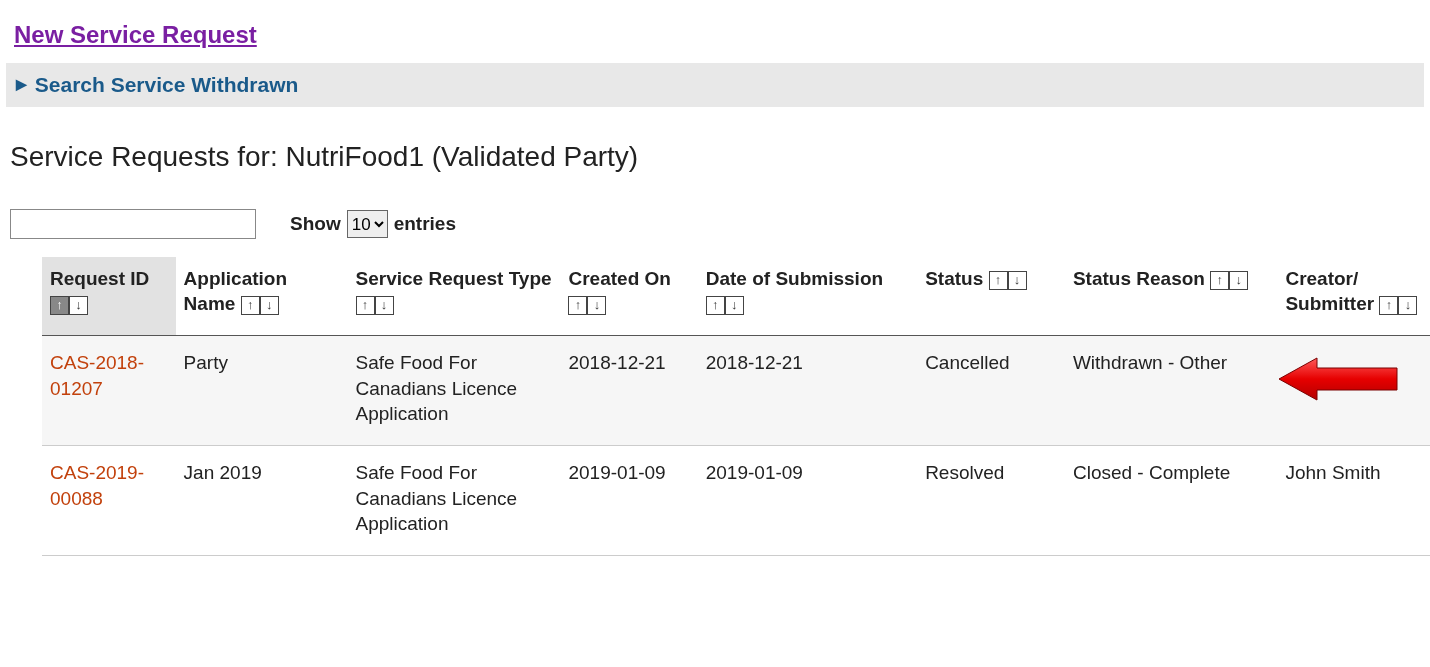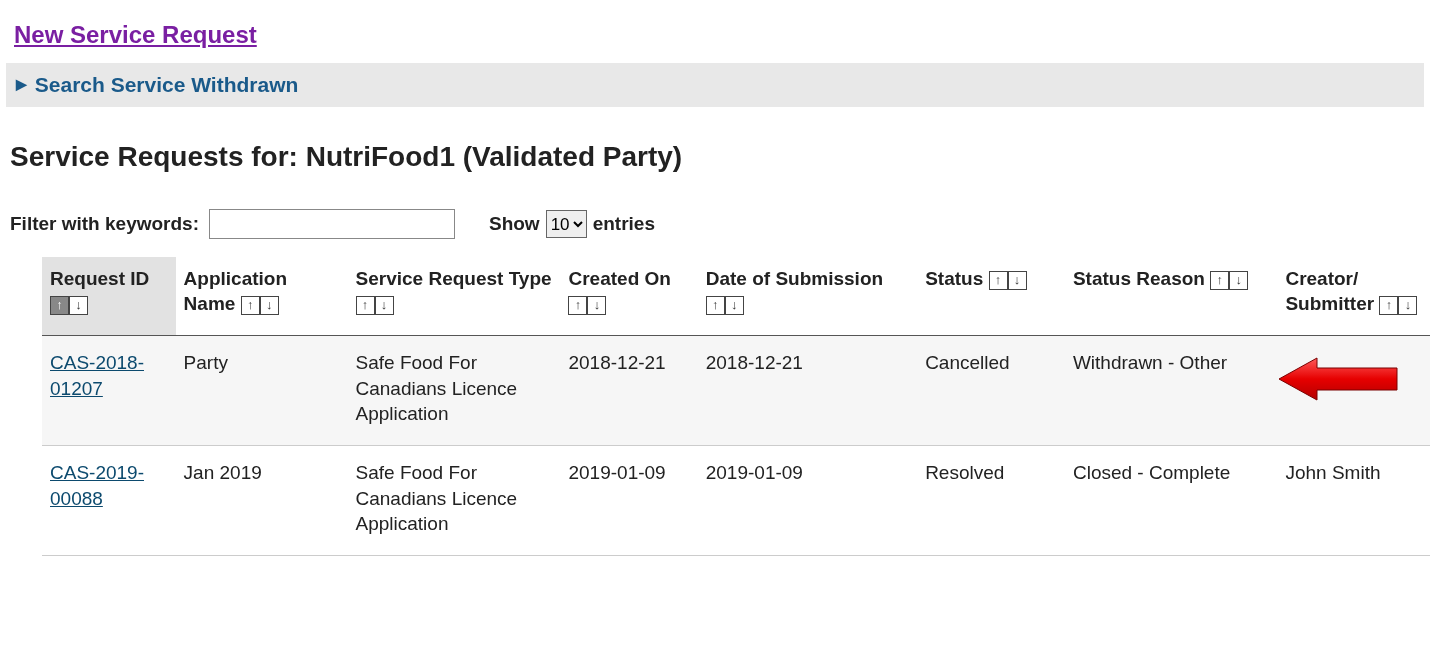--- a/index.html
+++ b/index.html
@@ -33,21 +33,21 @@
     font-weight: bold;
     font-size: 21px;
   }
   .triangle {
     font-size: 14px;
     position: relative;
     top: -1px;
   }
   h2.page-title {
     font-size: 28px;
-    font-weight: bold;
+    font-weight: normal;
     margin: 0 0 36px 4px;
   }
   .controls {
     display: flex;
     align-items: center;
     gap: 10px;
     font-size: 19px;
     font-weight: bold;
     margin: 0 0 18px 4px;
   }
@@ -89,22 +89,21 @@
   tbody td {
     vertical-align: top;
     padding: 14px 8px 18px 8px;
     border-bottom: 1px solid #ccc;
     line-height: 1.35;
   }
   tbody tr.highlight td {
     background: #f6f6f6;
   }
   a.caselink {
-    color: #0c4a6e;
-    text-decoration: underline;
+    color: #c2410c;
     cursor: pointer;
   }
   .sort-box {
     display: inline-block;
     border: 1px solid #444;
     width: 17px;
     height: 17px;
     text-align: center;
     line-height: 16px;
     font-size: 13px;
@@ -149,21 +148,20 @@
 <div class="search-bar">
   <div class="inner">
     <span class="triangle">▶</span>
     <span>Search Service Withdrawn</span>
   </div>
 </div>
 
 <h2 class="page-title">Service Requests for: NutriFood1 (Validated Party)</h2>
 
 <div class="controls">
-  <span>Filter with keywords:</span>
   <input type="text" value="" style="">
   <div class="show-group">
     <span>Show</span>
     <select>
       <option>10</option>
     </select>
     <span>entries</span>
   </div>
 </div>
 

